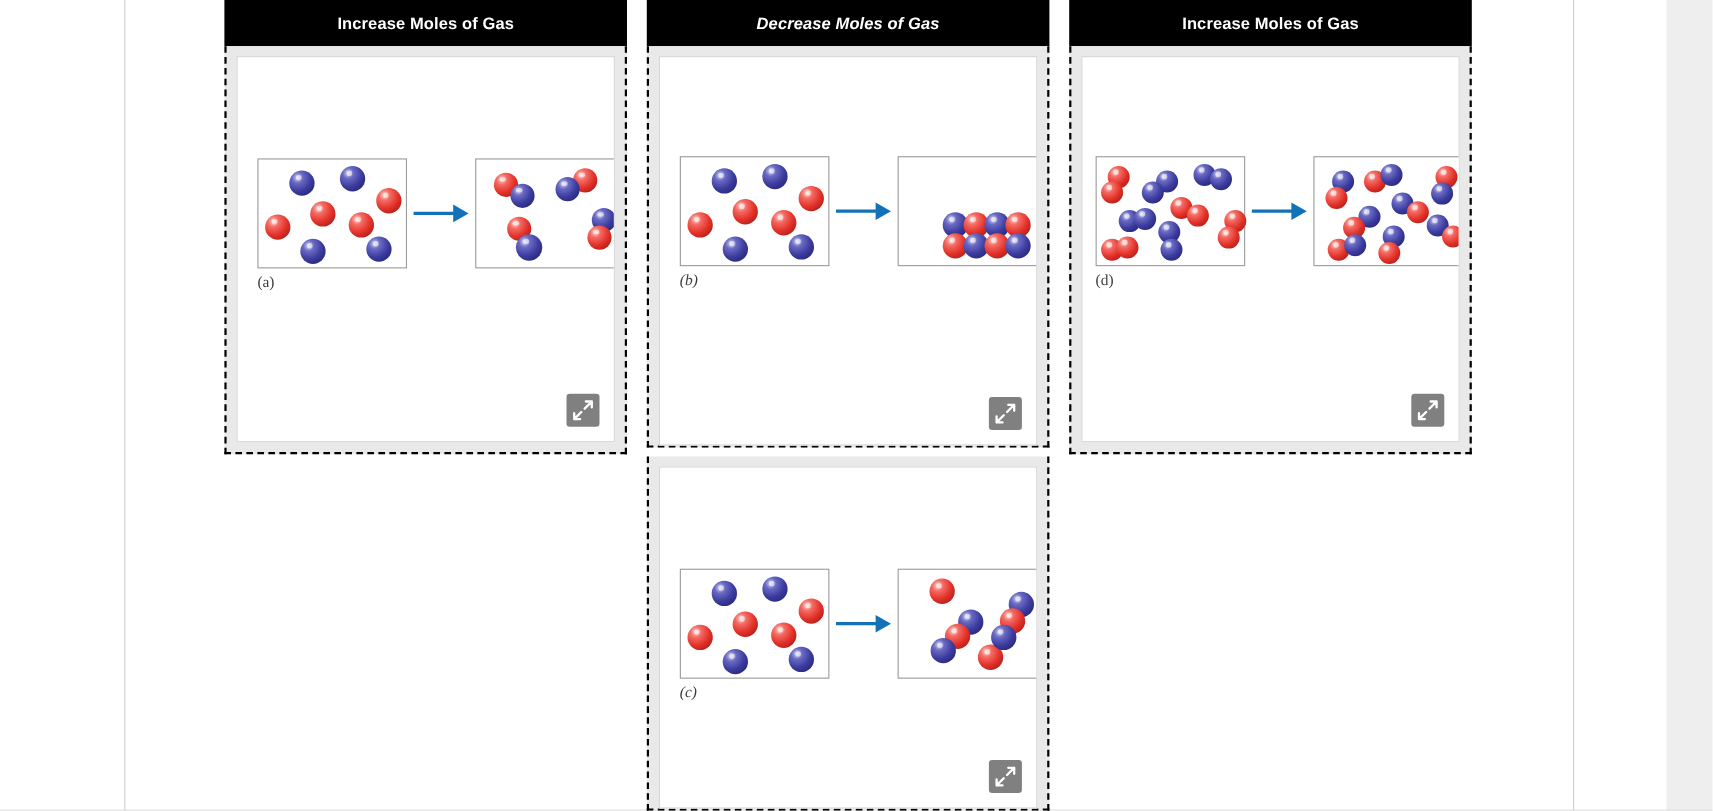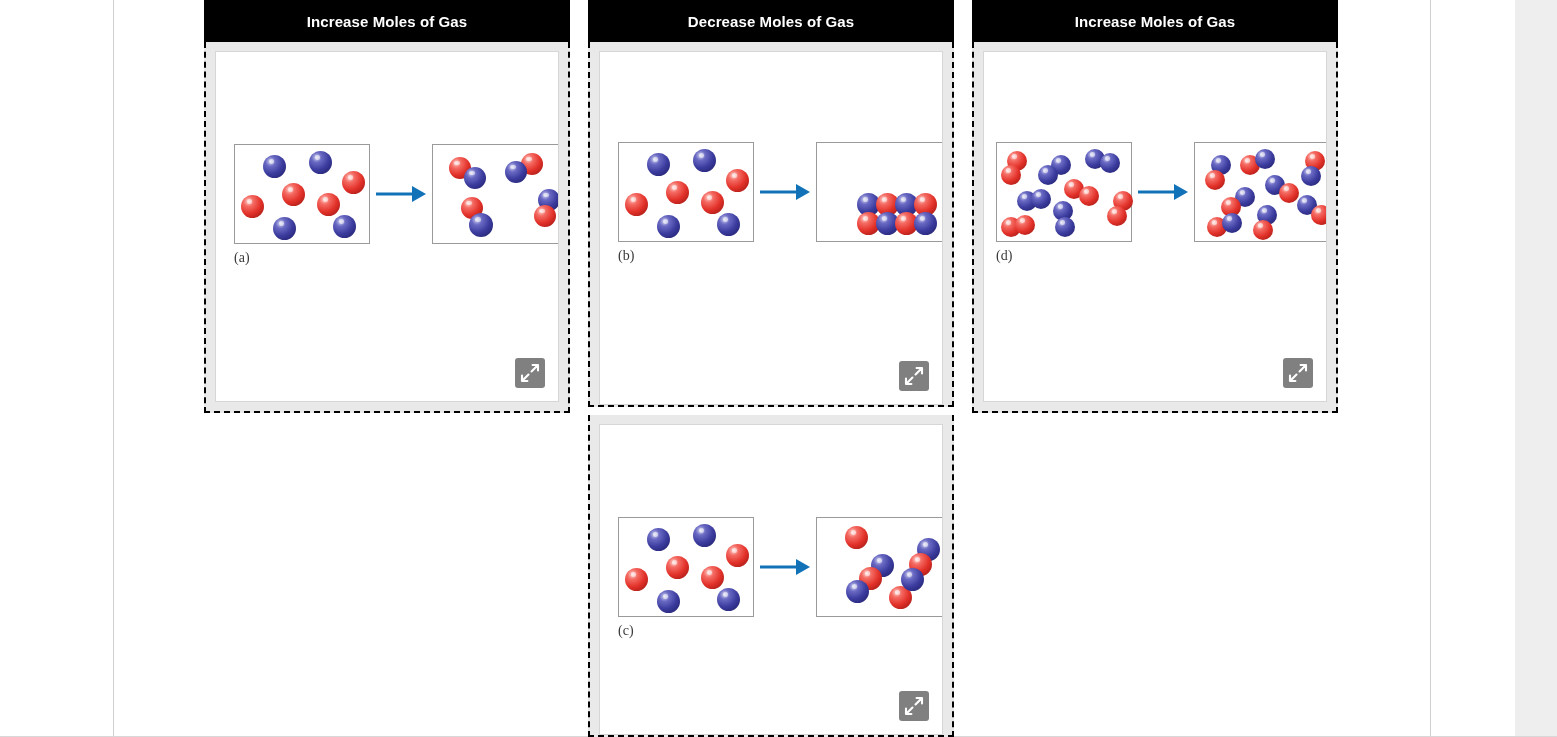--- a/index.html
+++ b/index.html
@@ -54,21 +54,21 @@
     top: 0;
     width: 1134px;
     height: 737px;
   }
   .column {
     position: absolute;
     top: 0;
     width: 366px;
   }
   .column.col-1 { left: 0px; }
-  .column.col-2 { left: 384px; }
+  .column.col-2 { left: 384px; font-style: italic; }
   .column.col-3 { left: 768px; }
 
   .col-header {
     height: 42px;
     background: #000000;
     color: #ffffff;
     display: flex;
     align-items: center;
     justify-content: center;
     font-size: 15px;

